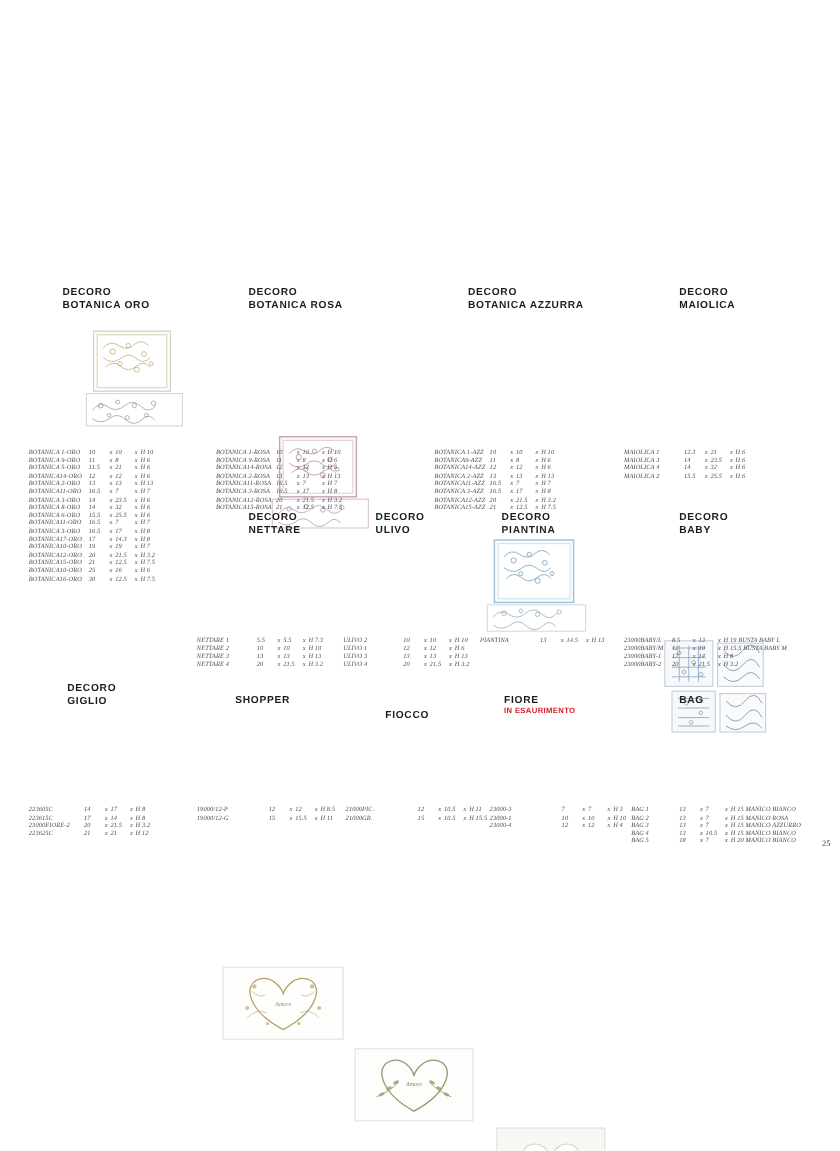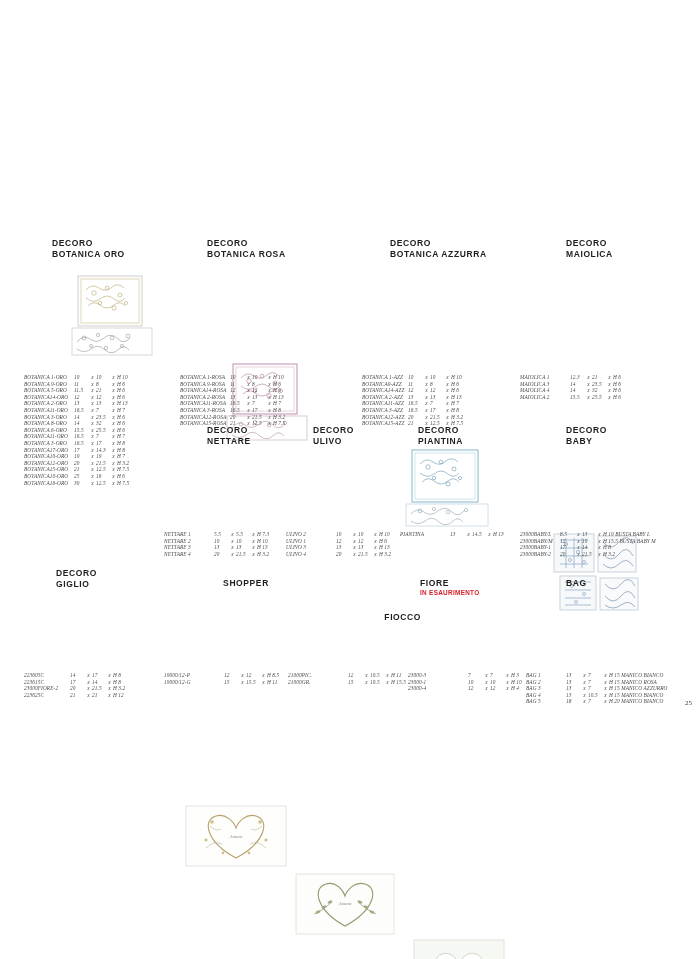--- a/index.html
+++ b/index.html
@@ -771,21 +771,21 @@
     <div class="row">
         <span class="c-code">223625C</span>
         <span class="c-a">21</span>
         <span class="c-x">x</span>
         <span class="c-b">21</span>
         <span class="c-x2">x</span>
         <span class="c-c">H 12</span>
       </div>
   </div>
 
-  <div class="sec" style="left:196px; top:578px; width:100px;text-align:center;">
+  <div class="sec" style="left:196px; top:578px; width:100px;">
     <div class="sec-title">
       <span class="l2">SHOPPER</span>
     </div>
   </div>
 
   <div class="specs wide" style="left:164px; top:672px; width:170px; position:absolute;">
     <div class="row">
         <span class="c-code">19000/12-P</span>
         <span class="c-a">12</span>
         <span class="c-x">x</span>
@@ -796,21 +796,21 @@
     <div class="row">
         <span class="c-code">19000/12-G</span>
         <span class="c-a">15</span>
         <span class="c-x">x</span>
         <span class="c-b">15.5</span>
         <span class="c-x2">x</span>
         <span class="c-c">H 11</span>
       </div>
   </div>
 
-  <div class="sec" style="left:321px; top:612px; width:100px;text-align:right;">
+  <div class="sec" style="left:321px; top:590px; width:100px;">
     <div class="sec-title">
       <span class="l2">FIOCCO</span>
     </div>
   </div>
 
   <div class="specs wide" style="left:288px; top:672px; width:170px; position:absolute;">
     <div class="row">
         <span class="c-code">21000PIC.</span>
         <span class="c-a">12</span>
         <span class="c-x">x</span>

